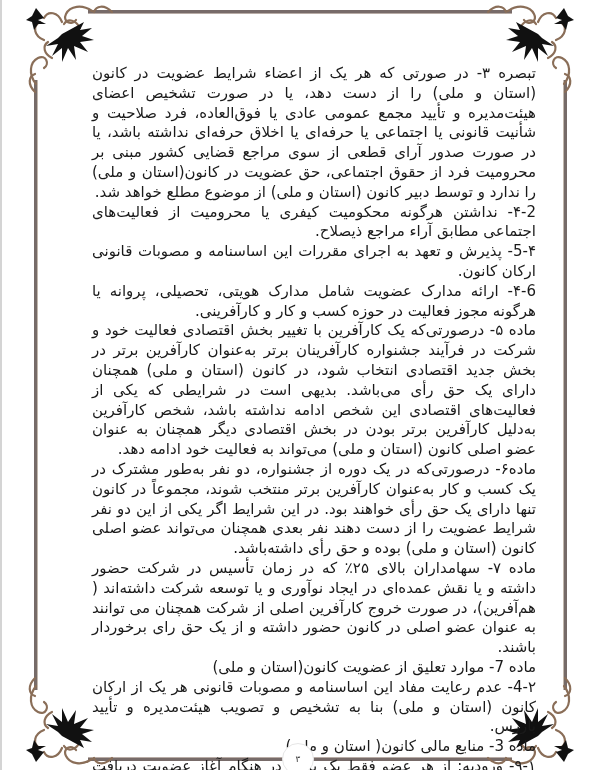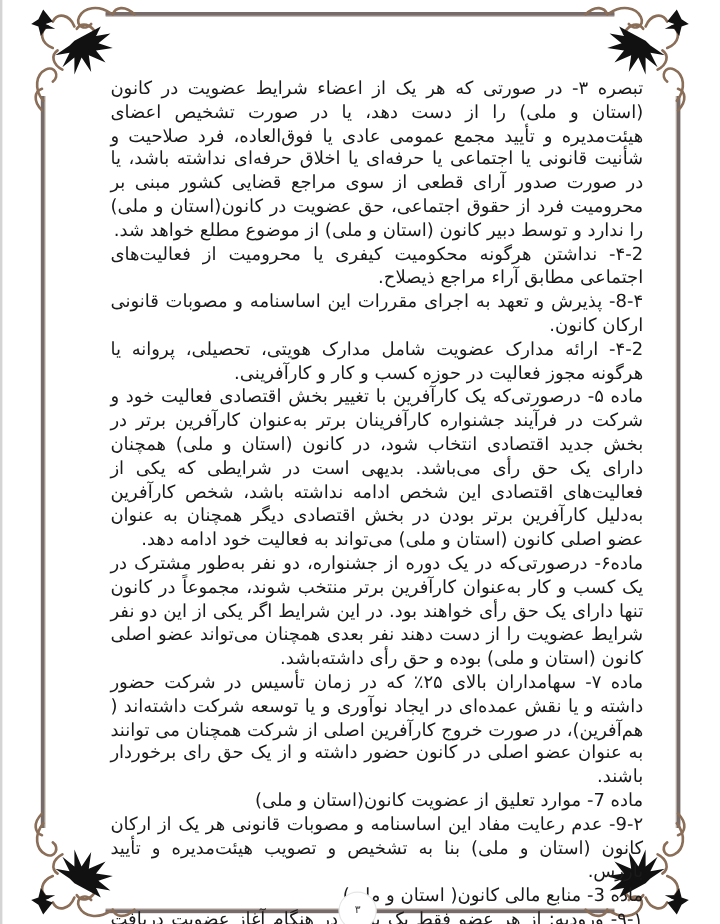--- a/index.html
+++ b/index.html
@@ -178,25 +178,25 @@
       <g fill="#111111">
         <path d="M40 34 L62 22 L58 30 L70 28 L60 36 L72 40 L58 42 L66 52 L52 46 L54 60 L46 48 L40 62 L40 48 L30 56 L36 44 L24 46 L36 38 Z"></path>
         <path d="M14 8 L22 18 L16 20 L24 24 L16 24 L12 30 L10 22 L4 20 L10 16 Z"></path>
       </g>
     </svg>
   </div>
 
   <div class="content">
     <p class="last-line">تبصره ۳- در صورتی که هر یک از اعضاء شرایط عضویت در کانون (استان و ملی) را از دست دهد، یا در صورت تشخیص اعضای هیئت‌مدیره و تأیید مجمع عمومی عادی یا فوق‌العاده، فرد صلاحیت و شأنیت قانونی یا اجتماعی یا حرفه‌ای یا اخلاق حرفه‌ای نداشته باشد، یا در صورت صدور آرای قطعی از سوی مراجع قضایی کشور مبنی بر محرومیت فرد از حقوق اجتماعی، حق عضویت در کانون(استان و ملی) را ندارد و توسط دبیر کانون (استان و ملی) از موضوع مطلع خواهد شد.</p>
     <p class="last-line">۴-2- نداشتن هرگونه محکومیت کیفری یا محرومیت از فعالیت‌های اجتماعی مطابق آراء مراجع ذیصلاح.</p>
-    <p class="last-line">8-۴- پذیرش و تعهد به اجرای مقررات این اساسنامه و مصوبات قانونی ارکان کانون.</p>
-    <p class="last-line">۴-2- ارائه مدارک عضویت شامل مدارک هویتی، تحصیلی، پروانه یا هرگونه مجوز فعالیت در حوزه کسب و کار و کارآفرینی.</p>
+    <p class="last-line">5-۴- پذیرش و تعهد به اجرای مقررات این اساسنامه و مصوبات قانونی ارکان کانون.</p>
+    <p class="last-line">۴-6- ارائه مدارک عضویت شامل مدارک هویتی، تحصیلی، پروانه یا هرگونه مجوز فعالیت در حوزه کسب و کار و کارآفرینی.</p>
     <p class="last-line">ماده ۵- درصورتی‌که یک کارآفرین با تغییر بخش اقتصادی فعالیت خود و شرکت در فرآیند جشنواره کارآفرینان برتر به‌عنوان کارآفرین برتر در بخش جدید اقتصادی انتخاب شود، در کانون (استان و ملی) همچنان دارای یک حق رأی می‌باشد. بدیهی است در شرایطی که یکی از فعالیت‌های اقتصادی این شخص ادامه نداشته باشد، شخص کارآفرین به‌دلیل کارآفرین برتر بودن در بخش اقتصادی دیگر همچنان به عنوان عضو اصلی کانون (استان و ملی) می‌تواند به فعالیت خود ادامه دهد.</p>
     <p class="last-line">ماده۶- درصورتی‌که در یک دوره از جشنواره، دو نفر به‌طور مشترک در یک کسب و کار به‌عنوان کارآفرین برتر منتخب شوند، مجموعاً در کانون تنها دارای یک حق رأی خواهند بود. در این شرایط اگر یکی از این دو نفر شرایط عضویت را از دست دهند نفر بعدی همچنان می‌تواند عضو اصلی کانون (استان و ملی) بوده و حق رأی داشته‌باشد.</p>
     <p class="last-line">ماده ۷- سهامداران بالای ۲۵٪ که در زمان تأسیس در شرکت حضور داشته و یا نقش عمده‌ای در ایجاد نوآوری و یا توسعه شرکت داشته‌اند ( هم‌آفرین)، در صورت خروج کارآفرین اصلی از شرکت همچنان می توانند به عنوان عضو اصلی در کانون حضور داشته و از یک حق رای برخوردار باشند.</p>
     <p class="last-line">ماده 7- موارد تعلیق از عضویت کانون(استان و ملی)</p>
-    <p class="last-line">9-۲-  عدم رعایت مفاد این اساسنامه و مصوبات قانونی هر یک از ارکان کانون (استان و ملی) بنا به تشخیص و تصویب هیئت‌مدیره و تأیید بازرس.</p>
+    <p class="last-line">4-۲-  عدم رعایت مفاد این اساسنامه و مصوبات قانونی هر یک از ارکان کانون (استان و ملی) بنا به تشخیص و تصویب هیئت‌مدیره و تأیید بازرس.</p>
     <p class="last-line">ماده 3- منابع مالی کانون( استان و ملی)</p>
     <p class="last-line">۹-۱- ورودیه: از هر عضو فقط یک بار و در هنگام آغاز عضویت دریافت می‌شود که مبلغ آن توسط مجمع عمومی کانون ملی تعیین می‌شود. مجمع عمومی کانون ملی مخیر است در صورت صلاحدید، اختیارات خود در این زمینه در استان را به مجمع عمومی کانون استان تفویض نماید.</p>
   </div>
 
   <div class="page-number">۳</div>
 </div>
 
 </body></html>

